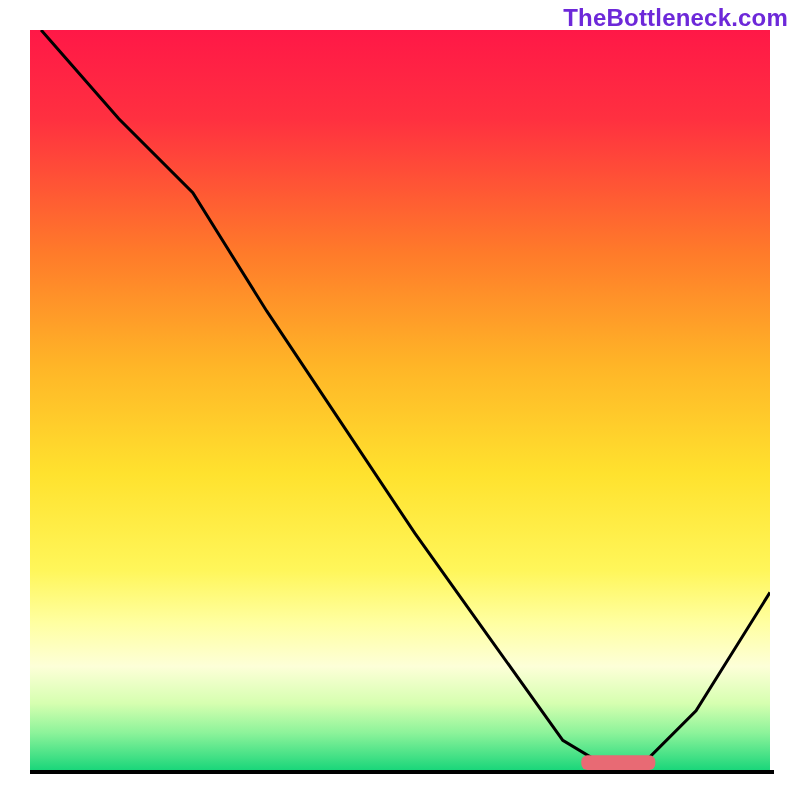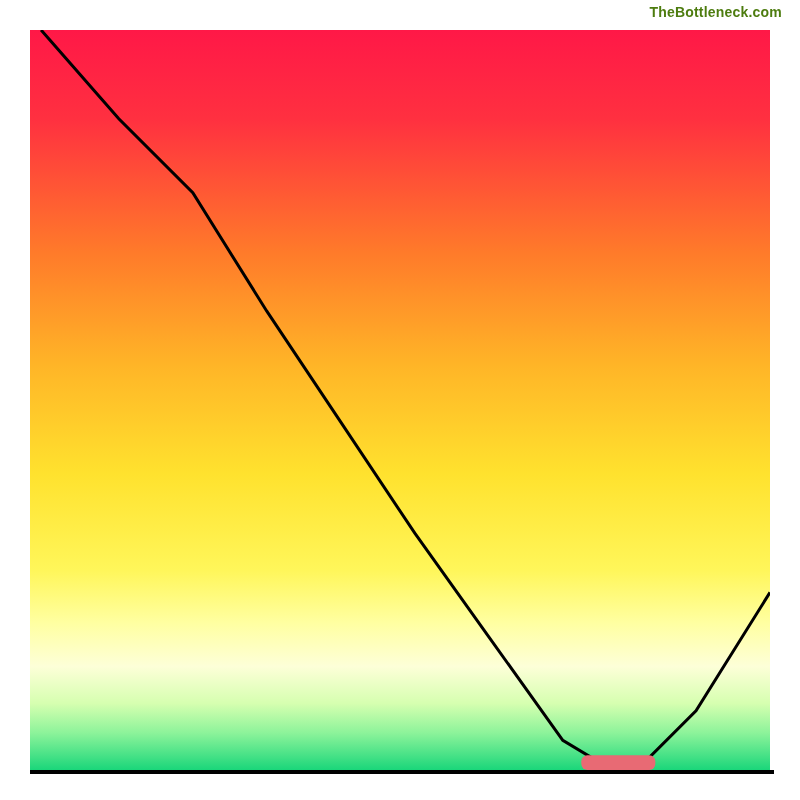--- a/index.html
+++ b/index.html
@@ -11,24 +11,24 @@
     font-family: Arial, Helvetica, sans-serif;
   }
   .container {
     position: relative;
     width: 800px;
     height: 800px;
   }
   .watermark {
     position: absolute;
     top: 4px;
-    right: 18px;
-    font-size: 14px;
+    right: 12px;
+    font-size: 24px;
     font-weight: bold;
-    color: #4d7c0f;
+    color: #6d28d9;
     letter-spacing: 0.2px;
     z-index: 30;
   }
   .plot {
     position: absolute;
     left: 30px;
     top: 30px;
     width: 740px;
     height: 740px;
   }

